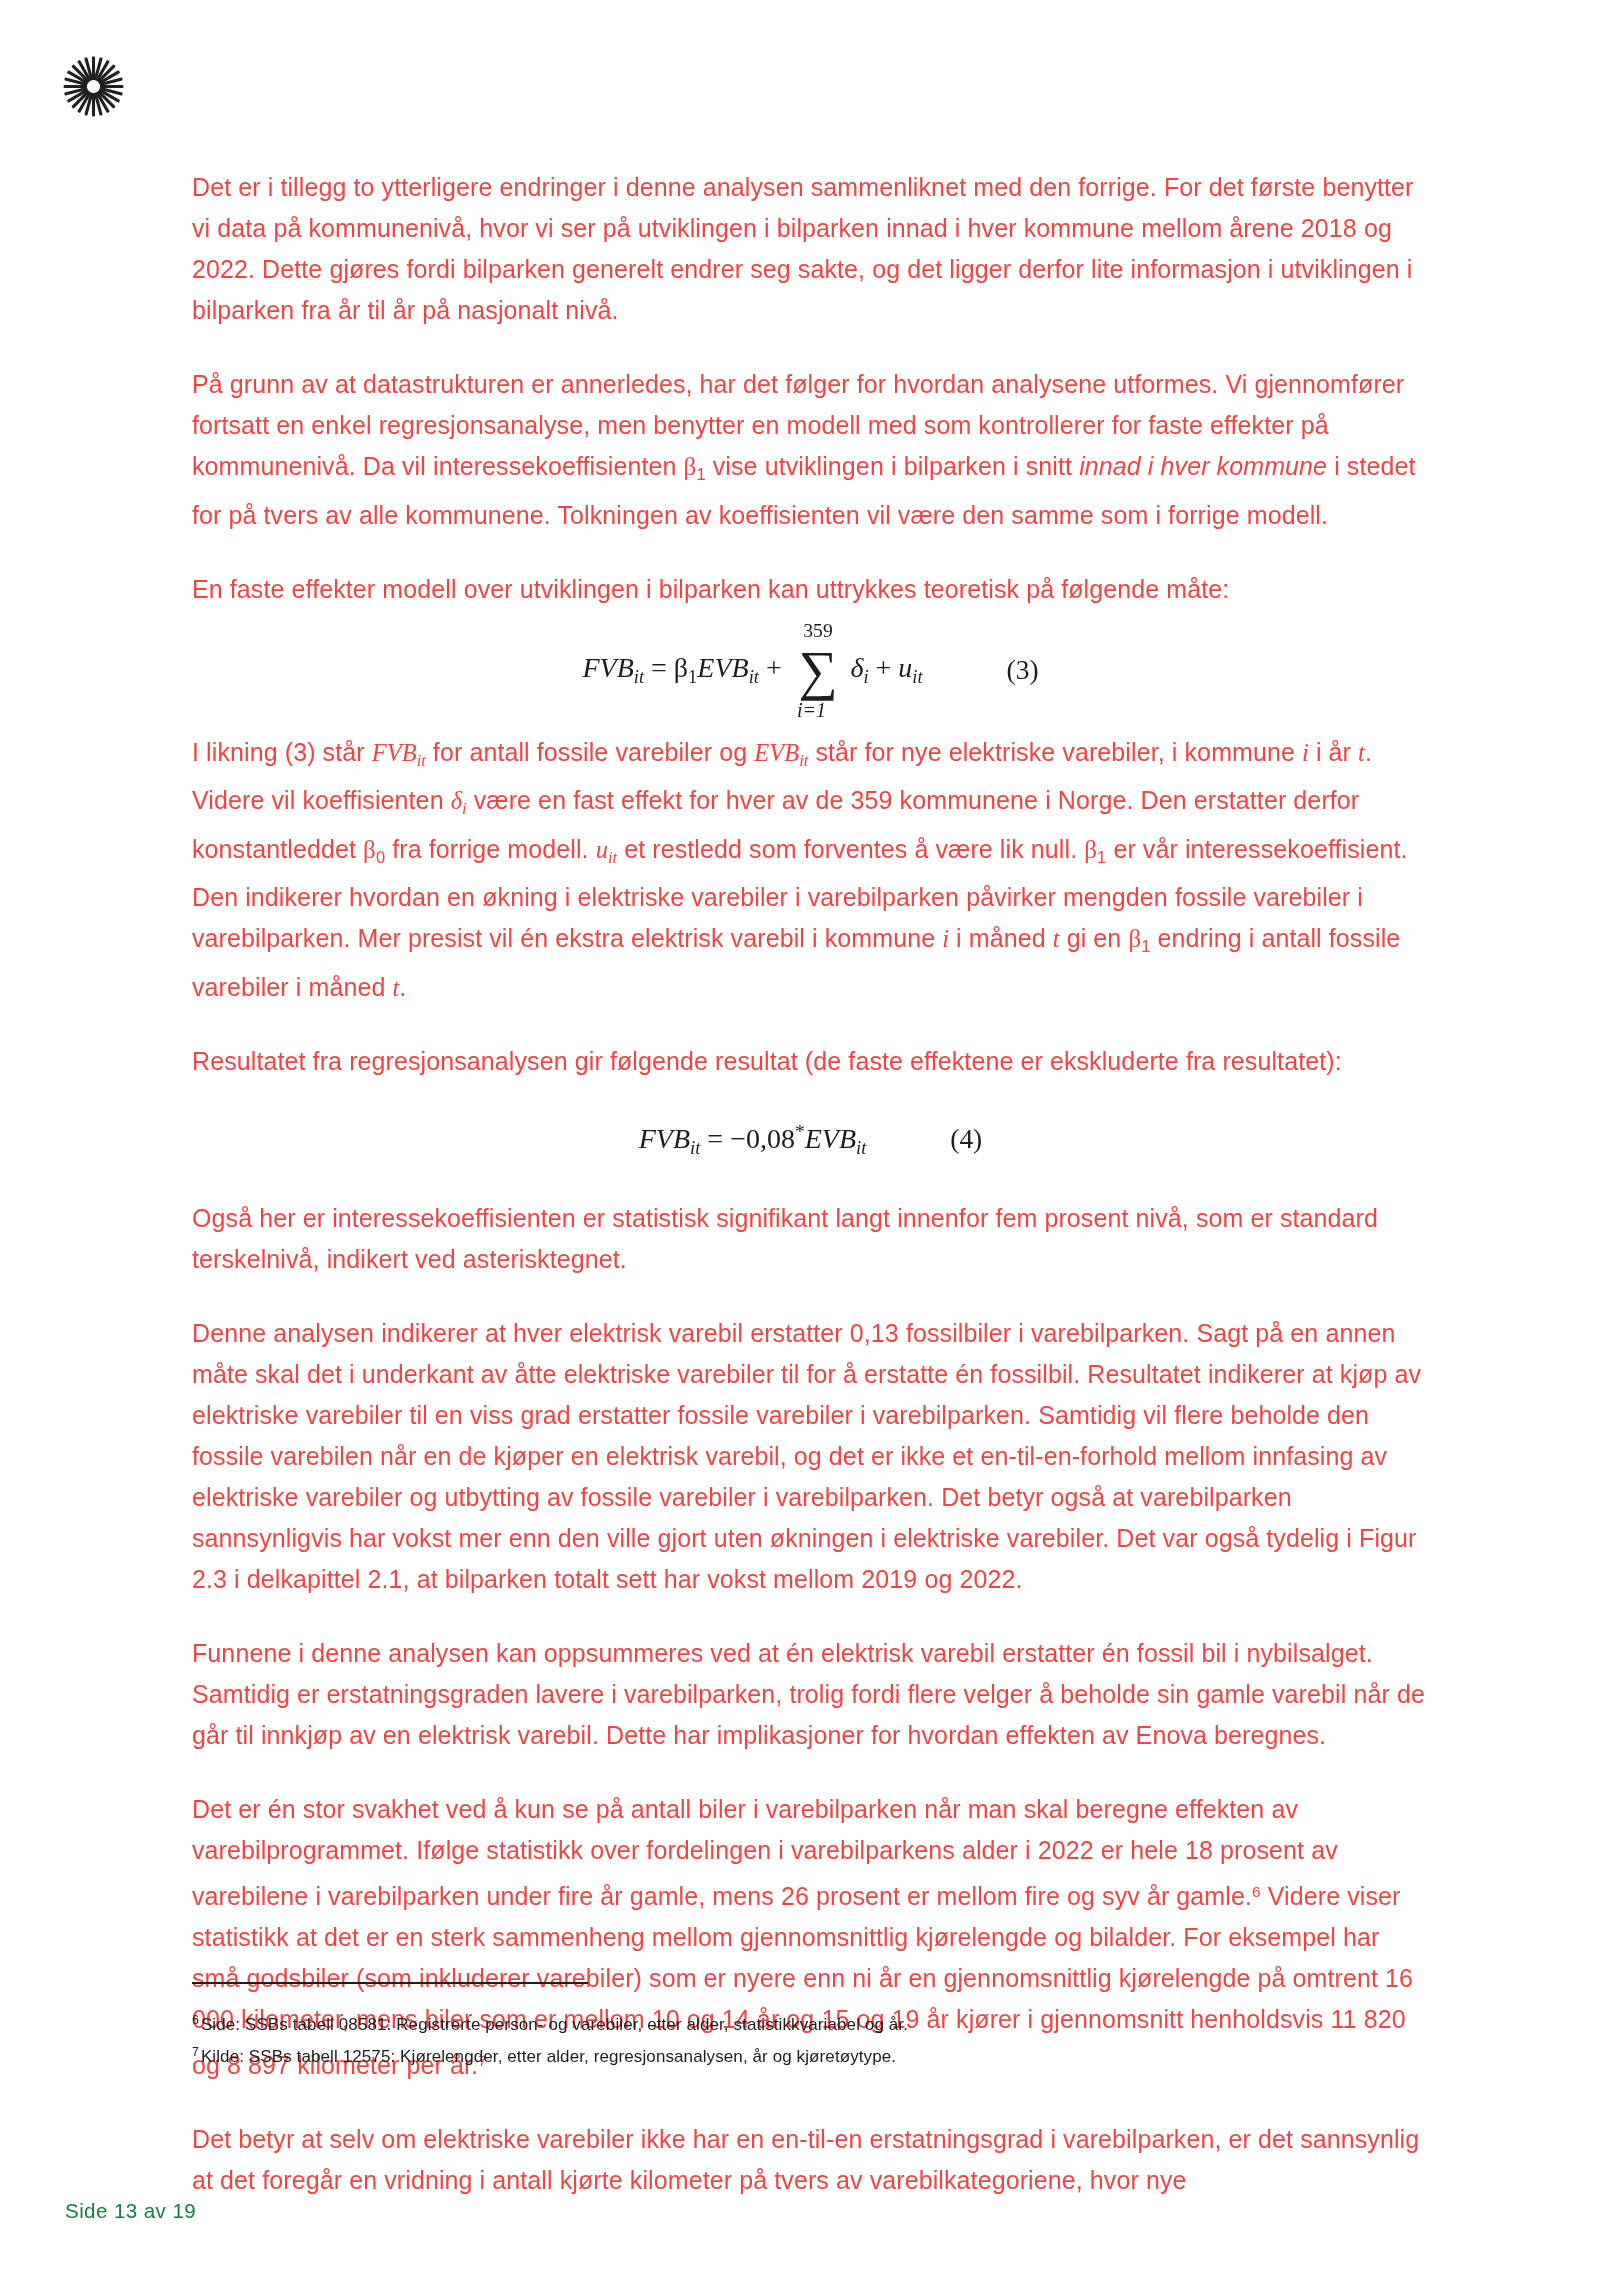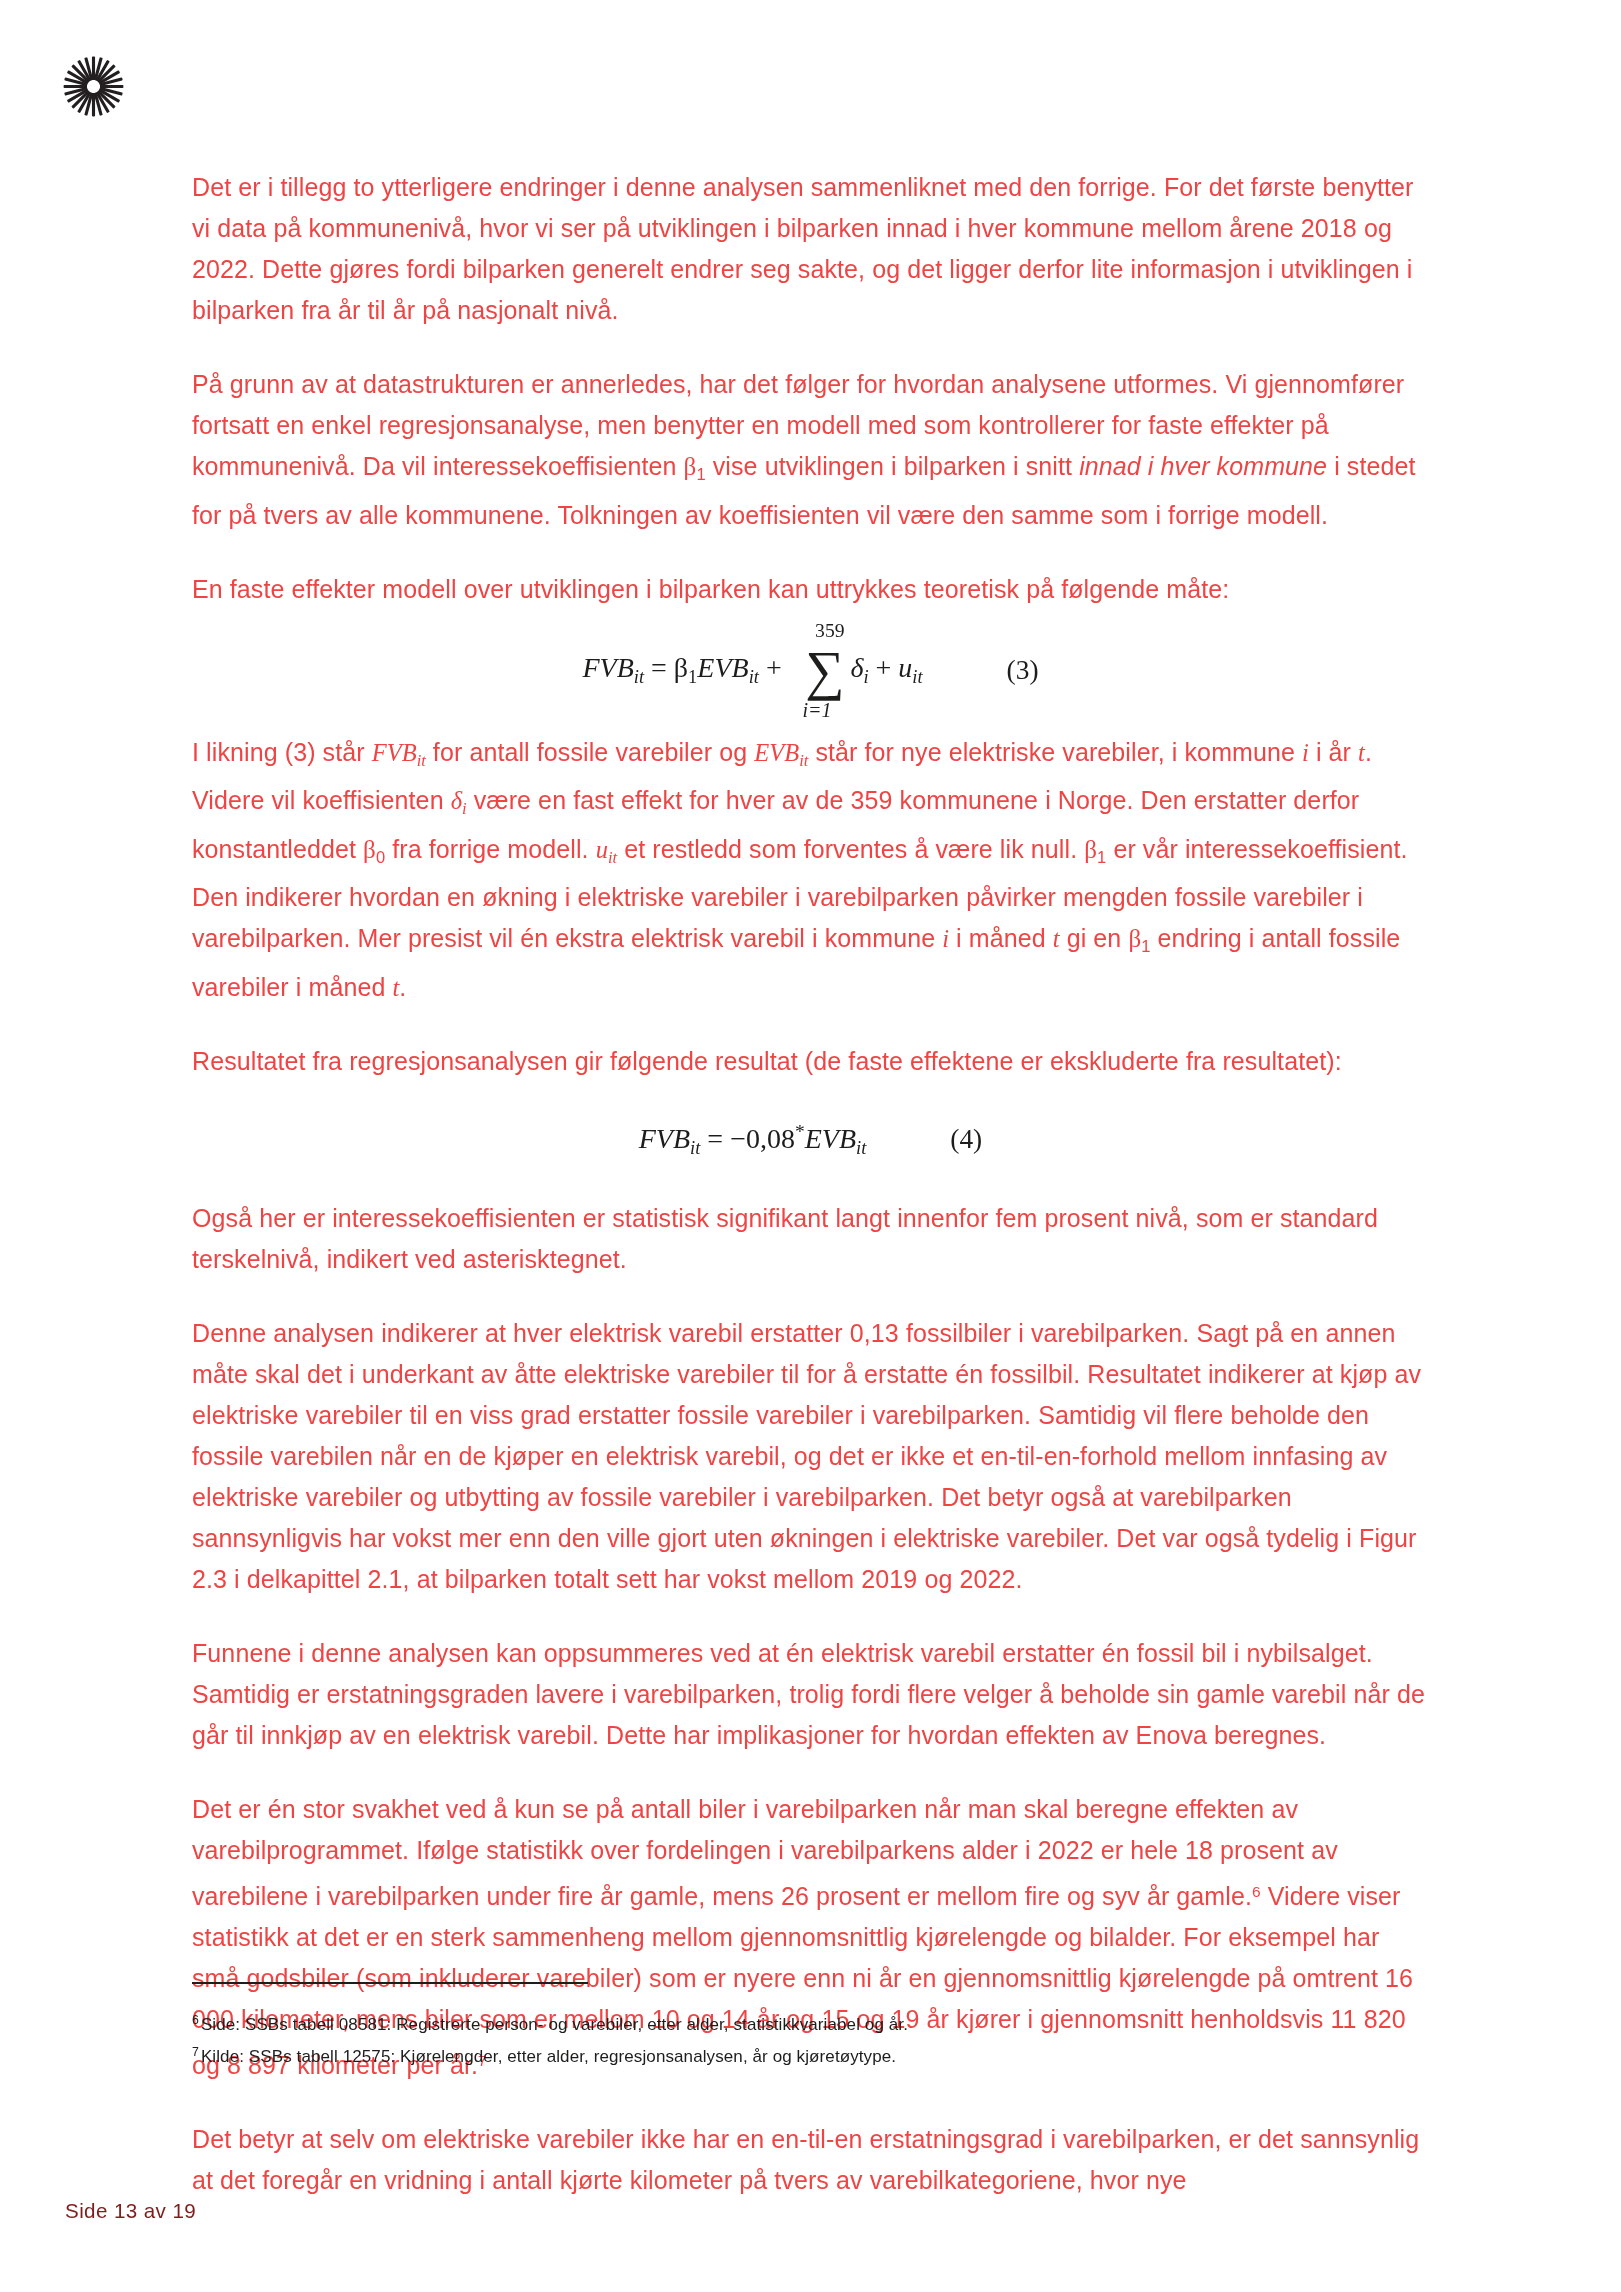--- a/index.html
+++ b/index.html
@@ -95,21 +95,21 @@
     font-size: 27.4px;
     vertical-align: middle;
   }
   .eq3-inner { display: inline-block; vertical-align: middle; font-size: 28px; }
 
   .bigsum {
     display: inline-block;
     position: relative;
     vertical-align: middle;
     margin: 0 5.9px 0 9.8px;
-    text-align: right;
+    text-align: center;
     width: 53px;
   }
   .bigsum .sum-glyph {
     font-family: "Liberation Serif", serif;
     font-size: 55px;
     line-height: 0.8;
     display: block;
   }
   .bigsum .sum-top {
     position: absolute;
@@ -159,21 +159,21 @@
     font-size: 0.62em;
     vertical-align: 0.52em;
   }
 
   
   .page-footer {
     position: absolute;
     left: 65px;
     top: 2199px;
     font-size: 20.6px;
-    color: #7f1d1d;
+    color: #15803d;
     letter-spacing: 0.4px;
     text-align: right;
   }
 </style>
 </head>
 <body>
 
 <div class="page">
 
   <div class="logo">

